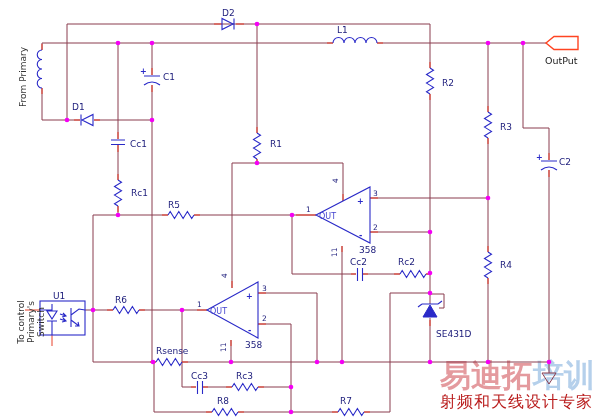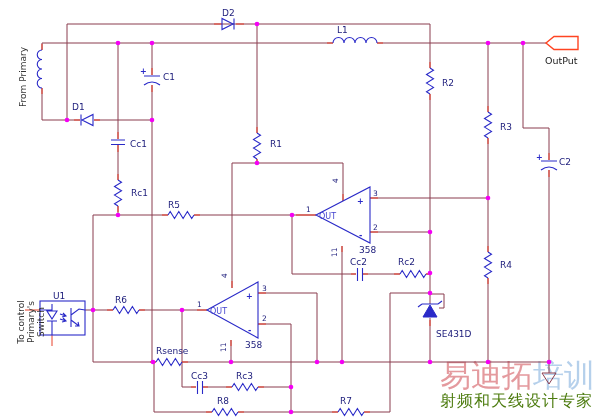--- a/index.html
+++ b/index.html
@@ -1,22 +1,22 @@
 <!DOCTYPE html>
 <html><head>
 <meta charset="utf-8">
 <style>
   html,body{margin:0;padding:0;background:#fff;}
   #stage{position:relative;width:600px;height:419px;background:#fff;overflow:hidden;
          font-family:"DejaVu Sans",sans-serif;}
   #wm{position:absolute;left:440px;top:360px;z-index:1;line-height:1;white-space:nowrap;}
-  #wm .l1{font-size:31px;font-weight:normal;letter-spacing:0px;opacity:.85;}
+  #wm .l1{font-size:31px;font-weight:bold;letter-spacing:0px;opacity:.85;}
   #wm .l1 .p{color:#e0898e;}
   #wm .l1 .b{color:#a9c8e8;}
-  #wm .l2{font-size:16px;color:#4d7c0f;font-family:Liberation Mono, monospace;margin-top:3px;letter-spacing:1px;}
+  #wm .l2{font-size:16px;color:#b91c1c;font-family:Liberation Serif, serif;margin-top:3px;letter-spacing:1px;}
   svg{position:absolute;left:0;top:0;z-index:2;}
   .w{stroke:#8a3c4f;stroke-width:1;fill:none;}
   .lead{stroke:#e8402a;stroke-width:1;fill:none;}
   .cmp{stroke:#2a2ac8;stroke-width:1.1;fill:none;}
   .cmpf{fill:#2a2ac8;stroke:#2a2ac8;}
   .oa{stroke:#2a2ac8;stroke-width:1.1;fill:#fff;}
   .dot{fill:#f400f4;stroke:none;}
   .lbl{fill:#1b1b7a;font-size:9px;}
   .pin{fill:#1b1b7a;font-size:7.5px;}
   .sgn{fill:#2a2ac8;font-size:8px;font-weight:bold;}

